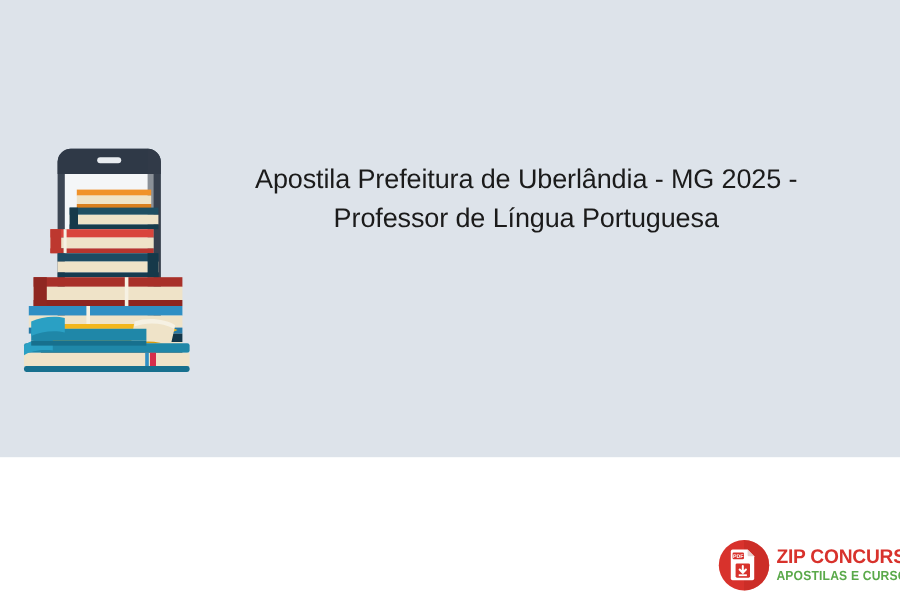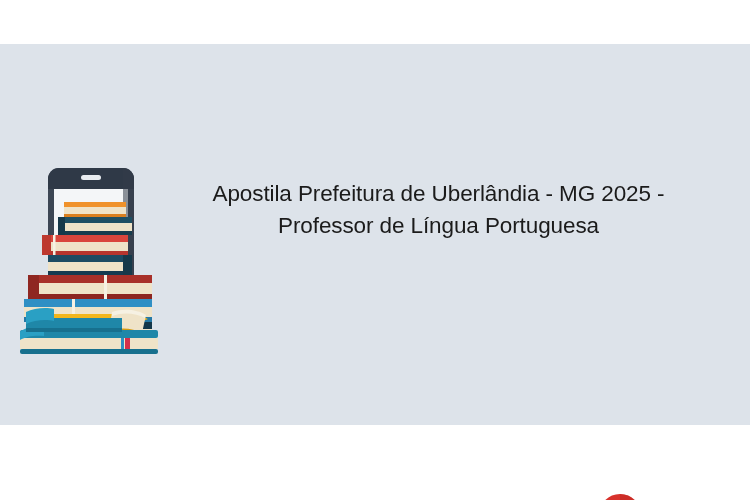--- a/index.html
+++ b/index.html
@@ -10,21 +10,20 @@
     width: 750px;
     height: 500px;
     overflow: hidden;
     font-family: "Liberation Sans", sans-serif;
   }
   #page {
     position: relative;
     width: 750px;
     height: 381px;
     background: #dde3ea;
-    margin-top: 44px;
   }
 
   
   #illustration {
     position: absolute;
     left: 12px;
     top: 118px;
     width: 160px;
     height: 192px;
   }

